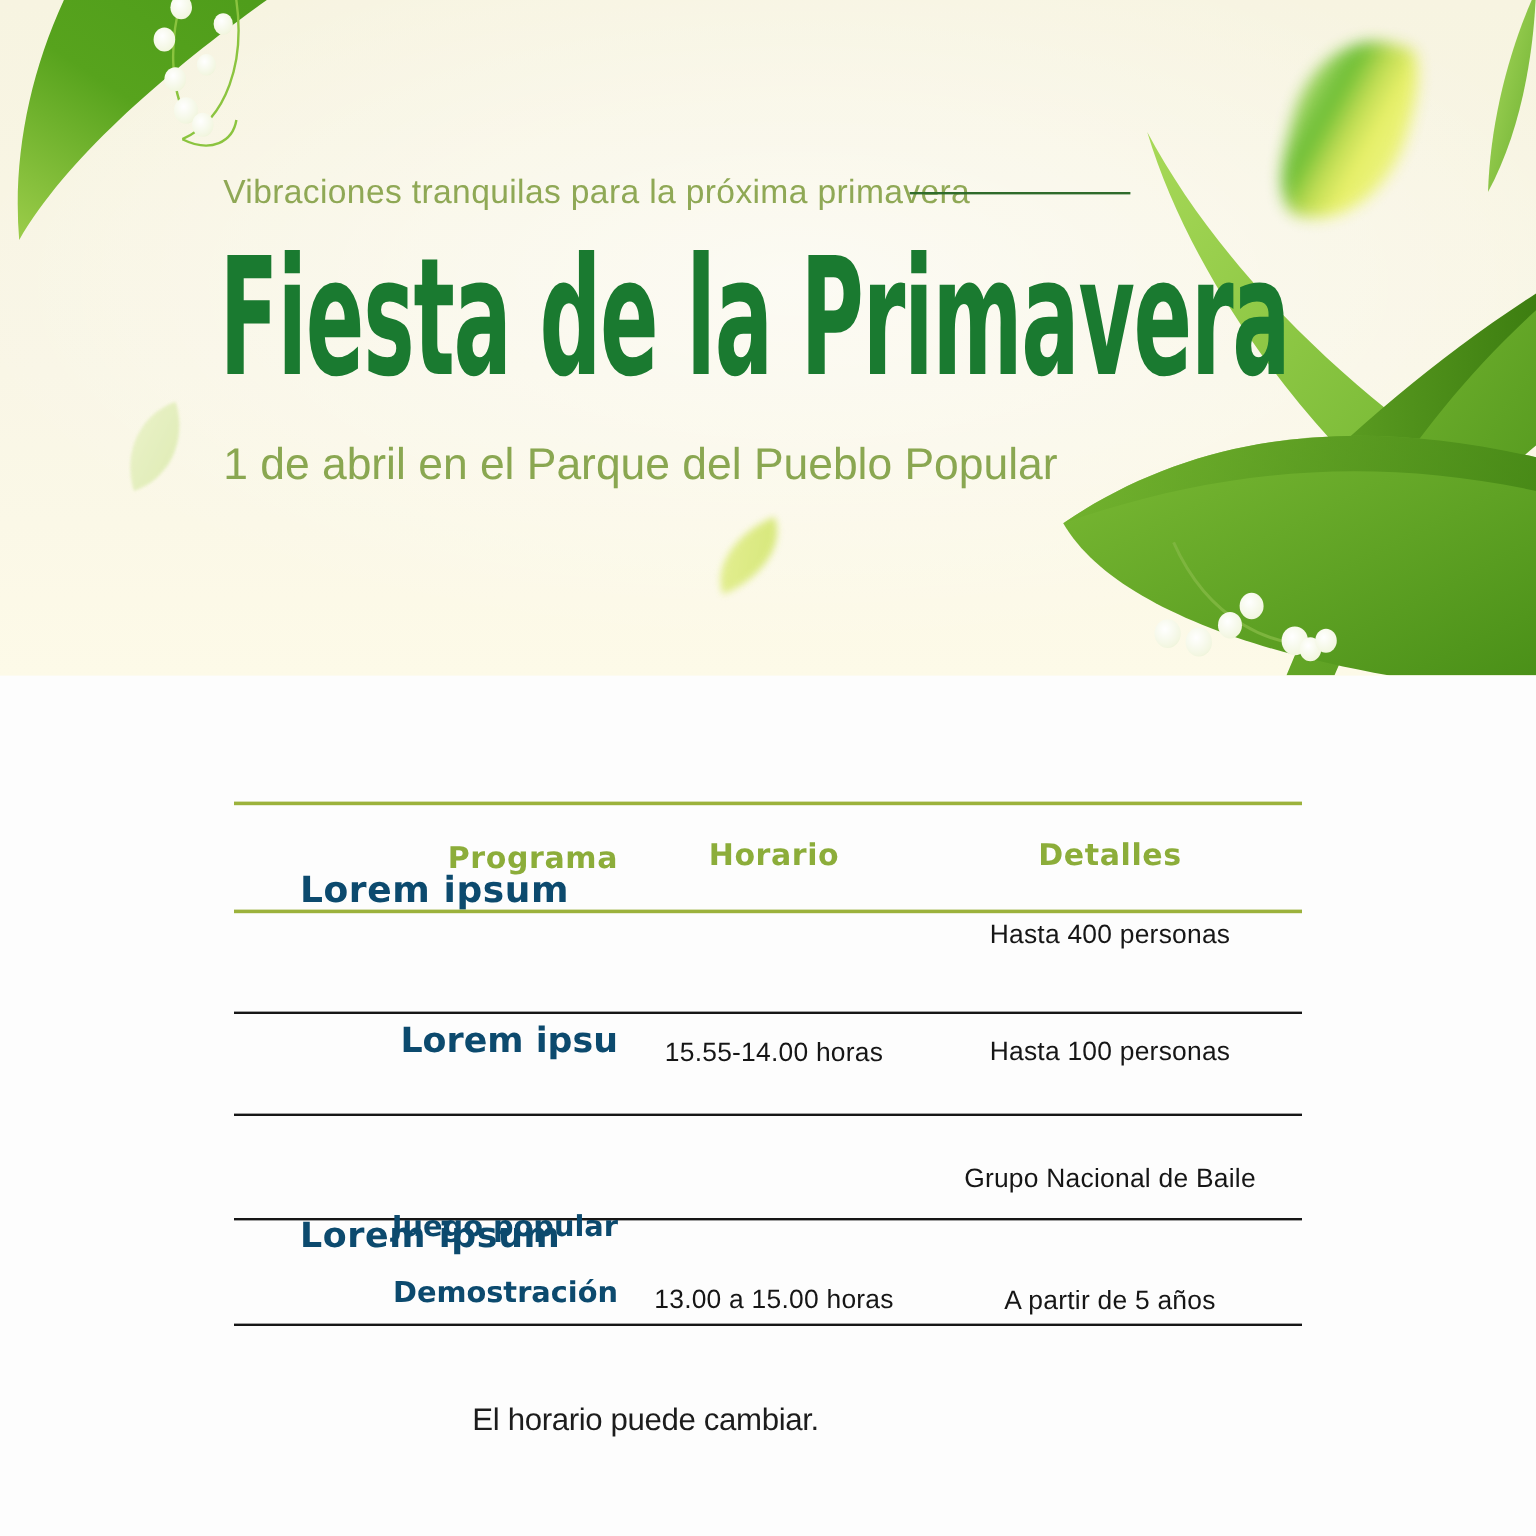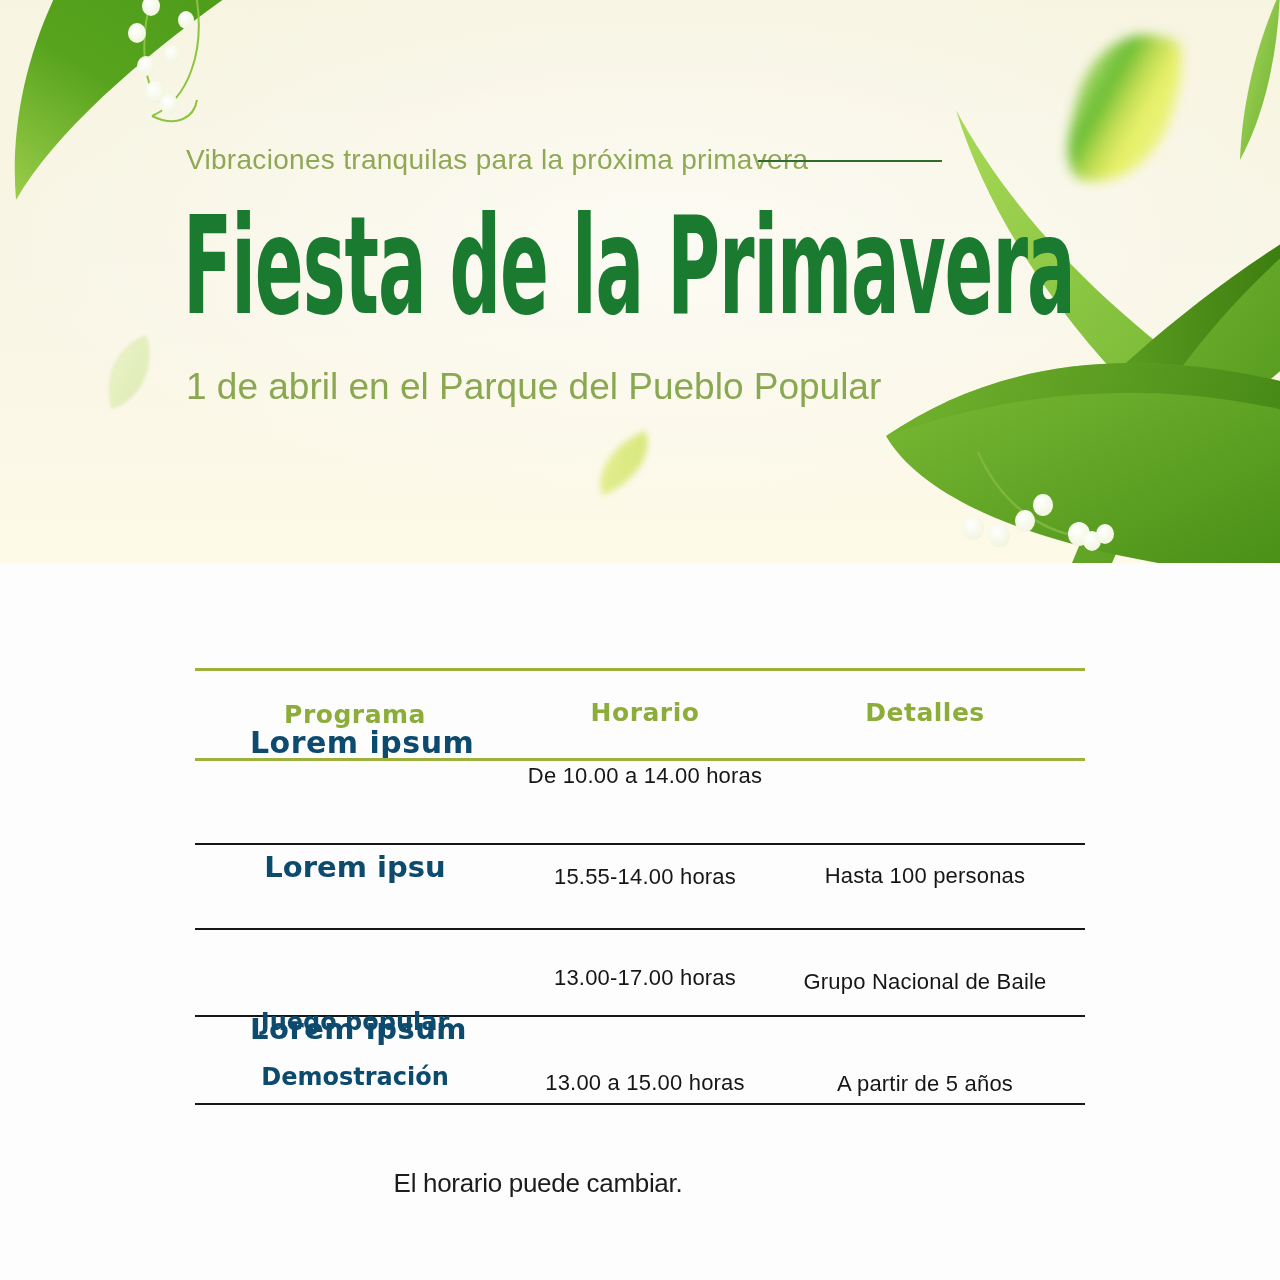--- a/index.html
+++ b/index.html
@@ -51,21 +51,21 @@
   }
   .subtitle{
     position:absolute;left:186px;top:366px;margin:0;
     font-size:37px;color:#8aa751;white-space:nowrap;
   }
   
   .schedule{position:absolute;left:195px;top:668px;width:890px;height:440px;}
   .schedule .abs{position:absolute;margin:0;}
   .oline{position:absolute;left:0;width:890px;height:3px;background:#9cb23c;}
   .bline{position:absolute;left:0;width:890px;height:2px;background:#161616;}
-  .col1{left:0;width:320px;text-align:center;}
+  .col1{left:0;width:320px;text-align:right;}
   .col2{left:290px;width:320px;text-align:center;}
   .col3{left:570px;width:320px;text-align:center;}
   .hdr{
     font-family:"DejaVu Sans", sans-serif;font-weight:700;
     font-size:25px;color:#8cad3a;letter-spacing:.5px;
   }
   .black-bold{
     font-family:"DejaVu Sans", sans-serif;font-weight:700;color:#0c4a6e;
   }
   .cell{font-size:22px;color:#161616;letter-spacing:.2px;}
@@ -167,29 +167,28 @@
       <div class="oline" style="top:0;"></div>
 
       <p class="abs hdr col1" style="top:32px;">Programa</p>
       <p class="abs hdr col3" style="top:30px;">Detalles</p>
       <p class="abs hdr col2" style="top:30px;">Horario</p>
 
       <p class="abs black-bold" style="left:55px;top:57px;font-size:30px;letter-spacing:.5px;">Lorem ipsum</p>
 
       <div class="oline" style="top:90px;"></div>
 
-      <p class="abs cell col2" style="top:95px;">De 10.00 a 14.00 horas</p>
+      <p class="abs cell col3" style="top:98px;">Hasta 400 personas</p>
       <div class="bline" style="top:175px;"></div>
 
       <p class="abs black-bold col1" style="top:182px;font-size:29px;">Lorem ipsu</p>
       <p class="abs cell col2" style="top:196px;">15.55-14.00 horas</p>
       <p class="abs cell col3" style="top:195px;">Hasta 100 personas</p>
       <div class="bline" style="top:260px;"></div>
 
-      <p class="abs cell col2" style="top:297px;">13.00-17.00 horas</p>
       <p class="abs cell col3" style="top:301px;">Grupo Nacional de Baile</p>
       <div class="bline" style="top:347px;"></div>
 
       <p class="abs black-bold" style="left:55px;top:344px;font-size:29px;letter-spacing:.5px;">Lorem ipsum</p>
       <p class="abs black-bold col1" style="top:340px;font-size:24px;">Juego popular</p>
       <p class="abs black-bold col1" style="top:395px;font-size:24px;">Demostración</p>
       <p class="abs cell col2" style="top:402px;">13.00 a 15.00 horas</p>
       <p class="abs cell col3" style="top:403px;">A partir de 5 años</p>
       <div class="bline" style="top:435px;"></div>
     </div>

